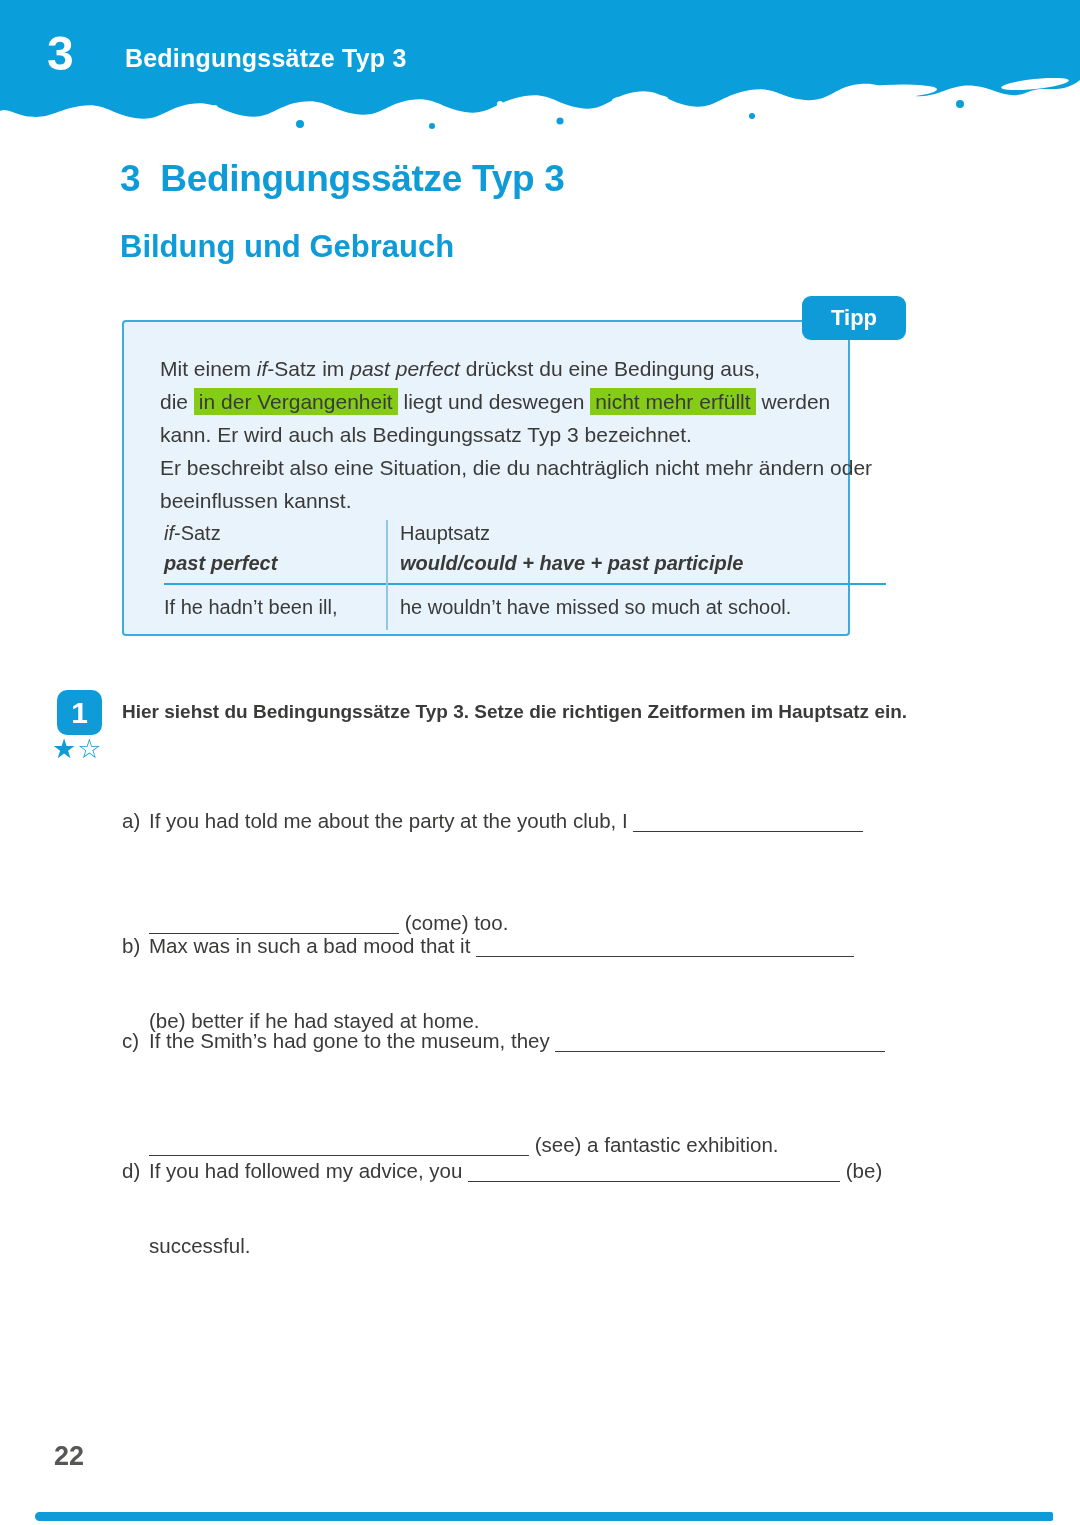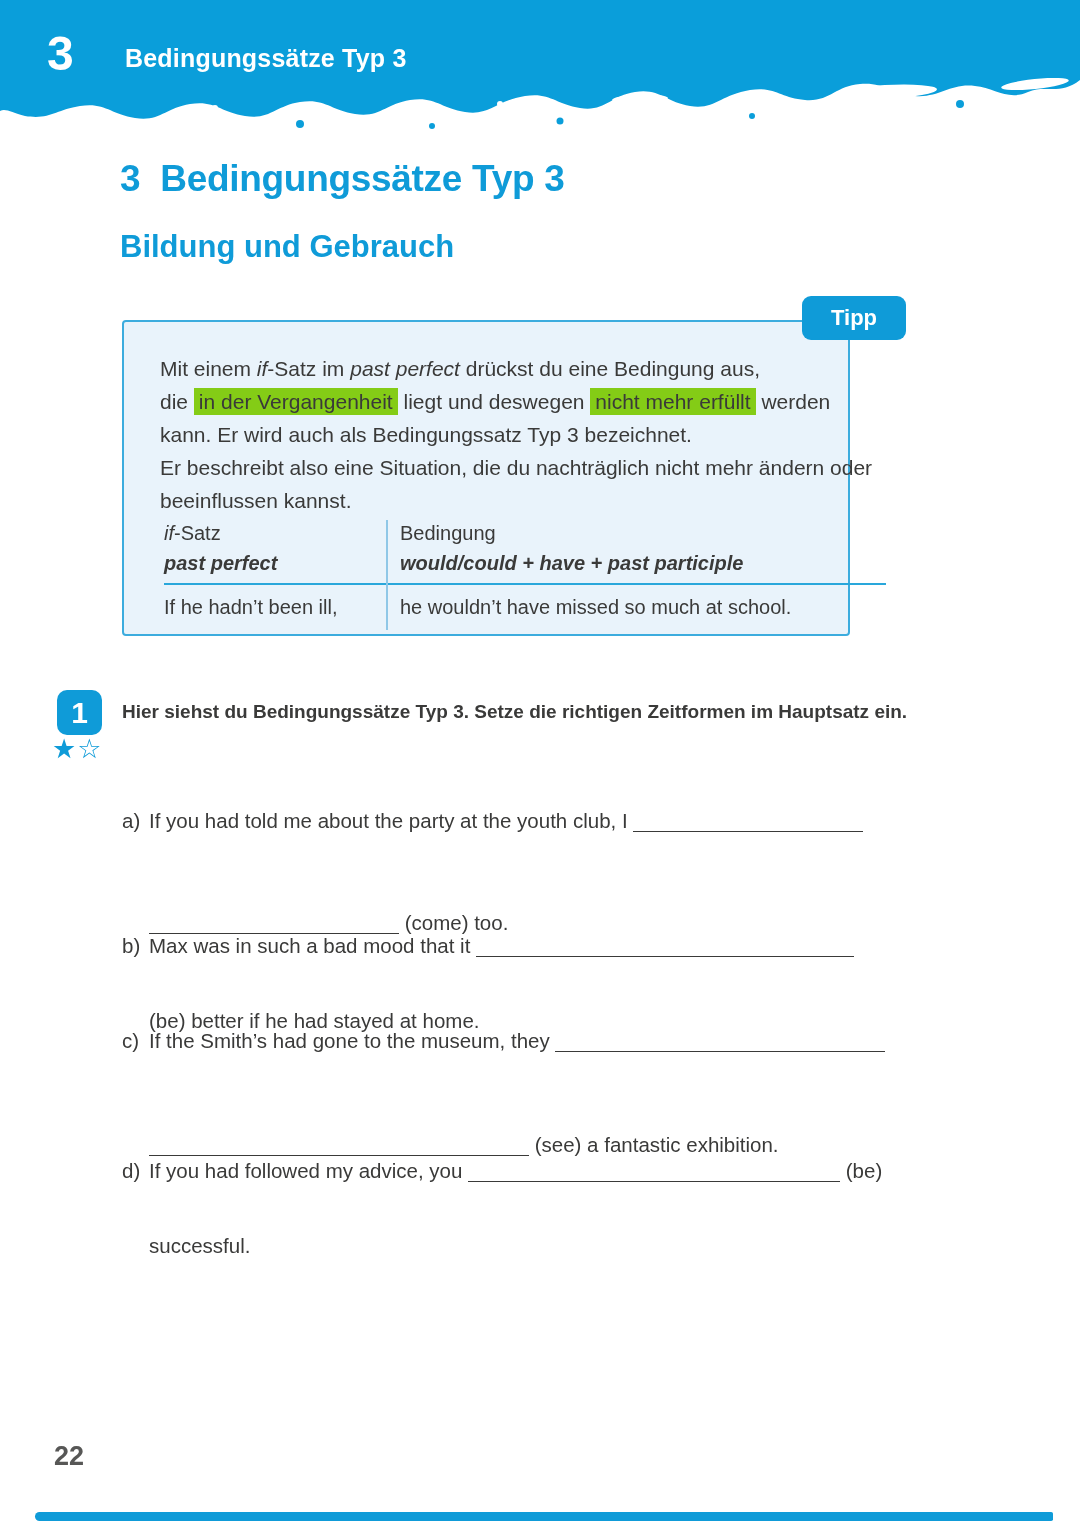--- a/index.html
+++ b/index.html
@@ -80,21 +80,21 @@
     <div class="tip-tab">Tipp</div>
     <p class="tip-para"><span>Mit einem </span><span class="it">if</span><span>-Satz im </span><span class="it">past perfect</span><span> drückst du eine Bedingung aus,</span><br><span>die </span><span class="hl">in der Vergangenheit</span><span> liegt und deswegen </span><span class="hl">nicht mehr erfüllt</span><span> werden</span><br><span>kann. Er wird auch als Bedingungssatz Typ 3 bezeichnet.</span><br><span>Er beschreibt also eine Situation, die du nachträglich nicht mehr ändern oder</span><br><span>beeinflussen kannst.</span></p>
     <div class="tip-table">
       <div class="tt-divider"></div>
       <div class="tt-row">
         <div class="tt-cell">
           <div><span class="it">if</span><span>-Satz</span></div>
           <div><span class="it bd">past perfect</span></div>
         </div>
         <div class="tt-cell tt-c2">
-          <div><span>Bedingung</span></div>
+          <div><span>Hauptsatz</span></div>
           <div><span class="it bd">would/could + have + past participle</span></div>
         </div>
       </div>
       <div class="tt-rule"></div>
       <div class="tt-row tt-example">
         <div class="tt-cell">If he hadn’t been ill,</div>
         <div class="tt-cell tt-c2">he wouldn’t have missed so much at school.</div>
       </div>
     </div>
   </div>

